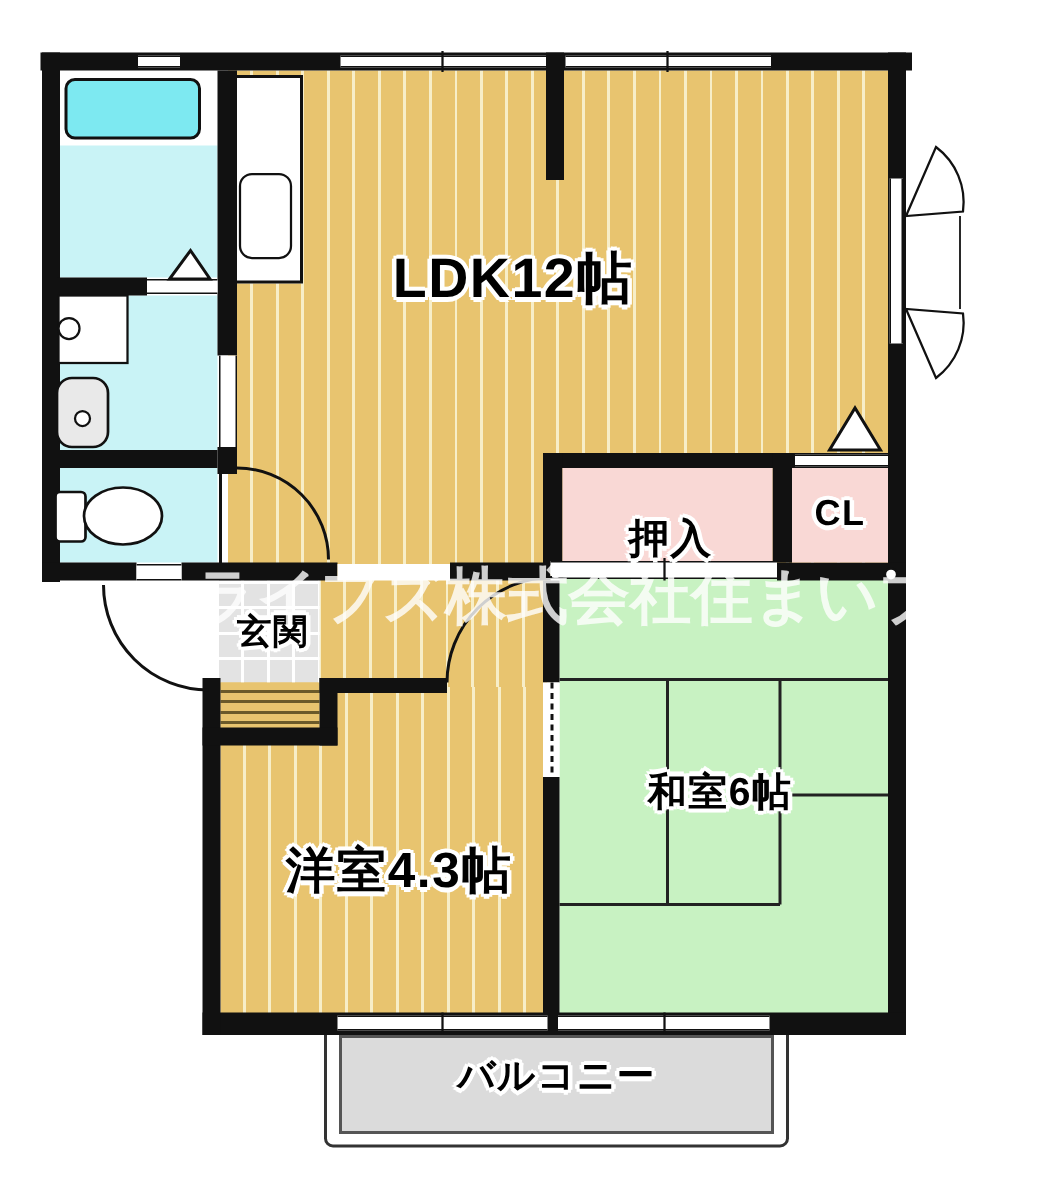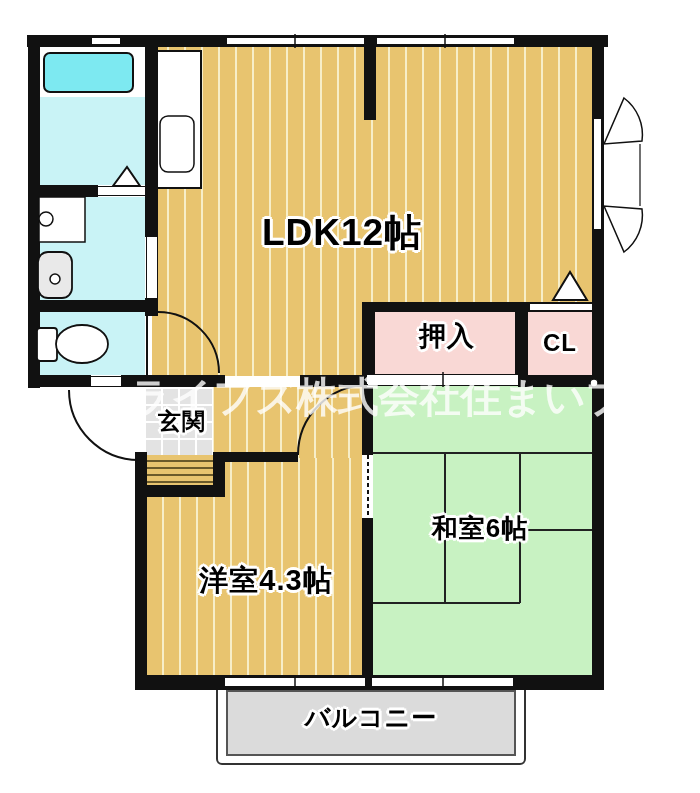--- a/index.html
+++ b/index.html
@@ -125,21 +125,21 @@
   <g stroke="#111" stroke-width="1.5">
     <line x1="295" y1="34" x2="295" y2="48"></line>
     <line x1="445" y1="34" x2="445" y2="48"></line>
     <line x1="295" y1="675" x2="295" y2="689"></line>
     <line x1="443" y1="675" x2="443" y2="689"></line>
     <line x1="443" y1="372" x2="443" y2="387"></line>
   </g>
   <circle cx="594" cy="383" r="4" fill="#fff" stroke="#111" stroke-width="1.5"></circle>
 </svg>
 
-<div class="room-label" style="left:342px;top:186px;font-size:37px;margin-top:47px;">LDK12帖</div>
-<div class="room-label" style="left:447px;top:336px;font-size:27px;">押入</div>
+<div class="room-label" style="left:342px;top:186px;font-size:37px;">LDK12帖</div>
+<div class="room-label" style="left:447px;top:359px;font-size:27px;">押入</div>
 <div class="room-label" style="left:560px;top:343px;font-size:24px;">CL</div>
 <div class="room-label" style="left:480px;top:528px;font-size:26px;">和室6帖</div>
-<div class="room-label" style="left:266px;top:581px;font-size:29px;">洋室4.3帖</div>
+<div class="room-label" style="left:266px;top:581px;font-size:33px;">洋室4.3帖</div>
 <div class="room-label" style="left:182px;top:421px;font-size:23px;">玄関</div>
 <div class="room-label" style="left:371px;top:717px;font-size:25px;">バルコニー</div>
 
 <div class="watermark">ーライフズ株式会社住まいプ</div>
 
 </body></html>

